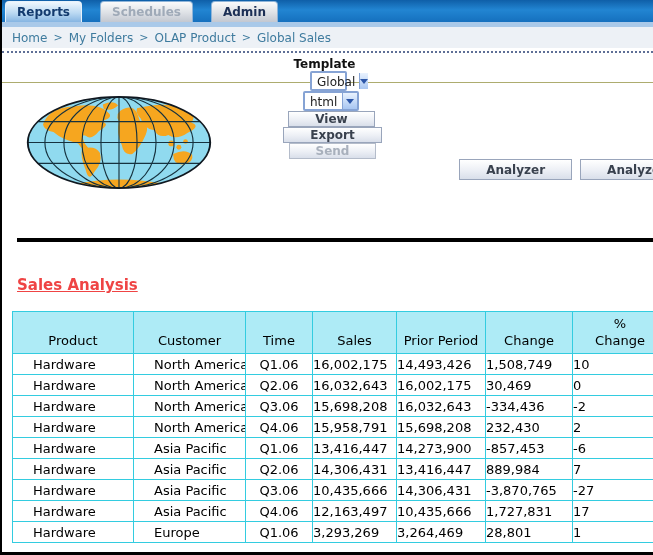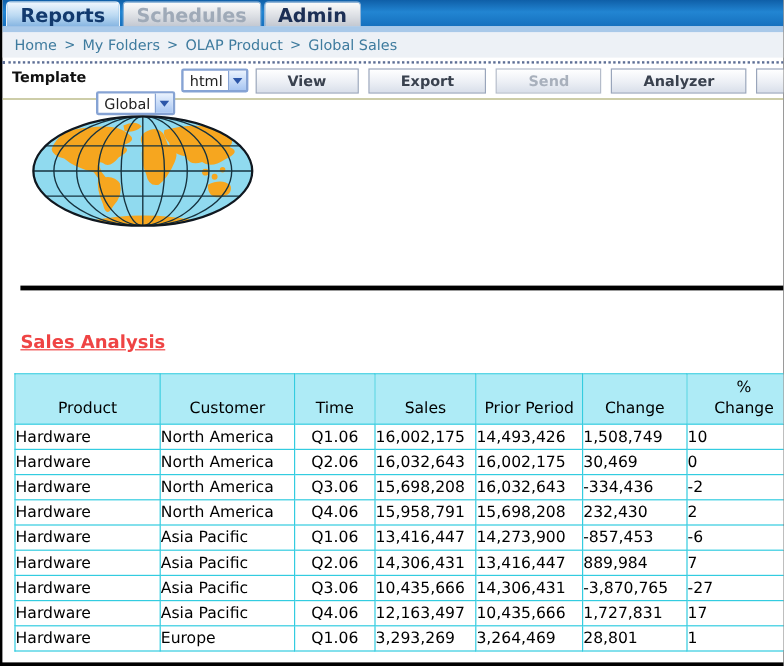--- a/index.html
+++ b/index.html
@@ -10,43 +10,43 @@
     position:relative; width:653px; height:555px; overflow:hidden;
     background:#fff; border-left:2px solid #000; border-bottom:3px solid #000;
   }
 
   
   .tabbar {
     height:22px; display:flex; align-items:flex-end; padding-left:3px;
     background:linear-gradient(180deg,#0F5FA8 0%,#2285D2 45%,#1570BE 100%);
   }
   .tab {
-    height:21px; padding:4px 11px; margin-right:2px; display:flex; align-items:center;
-    border-radius:4px 4px 0 0; font-size:16px; font-weight:bold; cursor:pointer;
+    height:21px; padding:4px 11px; margin-right:18px; display:flex; align-items:center;
+    border-radius:4px 4px 0 0; font-size:12px; font-weight:bold; cursor:pointer;
     border:1px solid #8FB4D8; border-bottom:none;
   }
   .tab.active { background:linear-gradient(180deg,#EFF7FE 0%,#BBD9F2 55%,#86B5E2 100%); color:#123A6E; border-color:#E8F2FB; }
   .tab.muted  { background:linear-gradient(180deg,#FBFBFB 0%,#DDE0E5 55%,#C3C8D1 100%); color:#9FAAB8; }
   .tab.plain  { background:linear-gradient(180deg,#FBFBFB 0%,#DDE0E5 55%,#C3C8D1 100%); color:#1C2F55; }
 
   .substrip { height:5px; background:#A9C9E9; }
 
   
   .crumbbar { height:21px; background:#EDF1F6; display:flex; align-items:center; padding-left:10px; font-size:12px; color:#3E7B9E; }
   .crumb { cursor:pointer; margin-right:6px; }
   .crumb-sep { margin-right:6px; font-size:11px; }
 
   .dotted { margin-top:3px; border-top:2px dotted #5E6F96; height:0; }
 
   
-  .toolbar { display:flex; padding:4px 6px 4px 8px; height:29px; }
+  .toolbar { display:flex; align-items:center; padding:4px 6px 4px 8px; height:29px;flex-direction:column; }
   .tpl-label { font-size:12px; font-weight:bold; color:#111; margin-right:8px; }
   .select { display:inline-flex; align-items:stretch; height:20px; border:2px solid #86A3D4; border-radius:2px; background:#fff; cursor:pointer; }
   .select .val { font-size:12px; color:#222; padding:2px 4px 0 5px; }
-  .sel-global { width:82px;margin-top:19px; } .sel-fmt { width:56px; margin-left:5px; }
+  .sel-global { width:37px; } .sel-fmt { width:56px; margin-left:5px; }
   .select .val { flex:1; }
   .select .arrow { width:15px; background:linear-gradient(180deg,#E9F2FE 0%,#A8C6F2 100%); border-left:1px solid #86A3D4; display:flex; align-items:center; justify-content:center; }
   .tri { width:0; height:0; border-left:4px solid transparent; border-right:4px solid transparent; border-top:5px solid #2C56A8; }
   .tb-btn {
     height:21px; padding:0 26px; margin-left:8px; font-size:12px; font-weight:bold; color:#39414E;
     border:1px solid #99A5BB; background:linear-gradient(180deg,#FFFFFF 0%,#ECEFF5 55%,#D9DFEA 100%); cursor:pointer;
     font-family:"DejaVu Sans","Liberation Sans",sans-serif;
   }
   .tb-btn.disabled { color:#A8B0BC; border-color:#B4BCCA; cursor:default; }
   .right-group { display:flex; margin-left:auto; margin-right:-46px; }
@@ -62,21 +62,21 @@
   .section-title { margin:34px 0 0 15px; font-size:15px; font-weight:bold; color:#ef4444; text-decoration:underline; }
 
   
   table.sales { border-collapse:collapse; table-layout:fixed; width:655px; margin:17px 0 0 10px; font-size:13px; color:#000; }
   table.sales th, table.sales td { border:1px solid #33CCE0; overflow:hidden; }
   table.sales th {
     background:#AEEBF6; height:42px; vertical-align:bottom; text-align:center;
     font-weight:normal; padding-bottom:4px; white-space:pre-line; line-height:17px;
   }
   table.sales td { height:21px; background:#fff; white-space:nowrap; }
-  td.al { text-align:left; padding-left:0; }
+  td.al { text-align:left; padding-left:20px; }
   td.ac { text-align:center; }
   td.ar { padding-right:5px; }
 </style>
 </head>
 <body>
 
 <div class="screen">
 
   <div class="tabbar">
     <div class="tab active">

